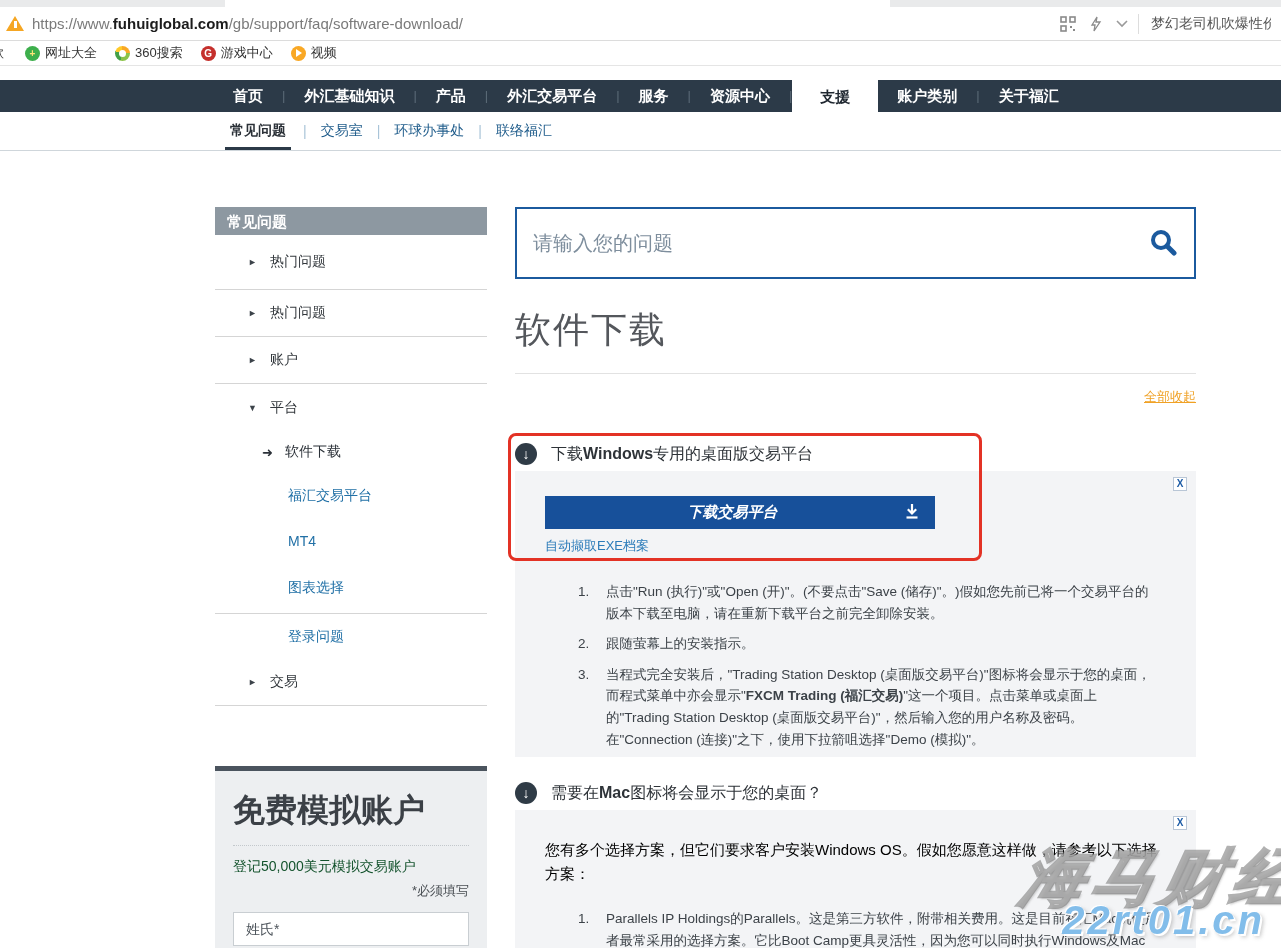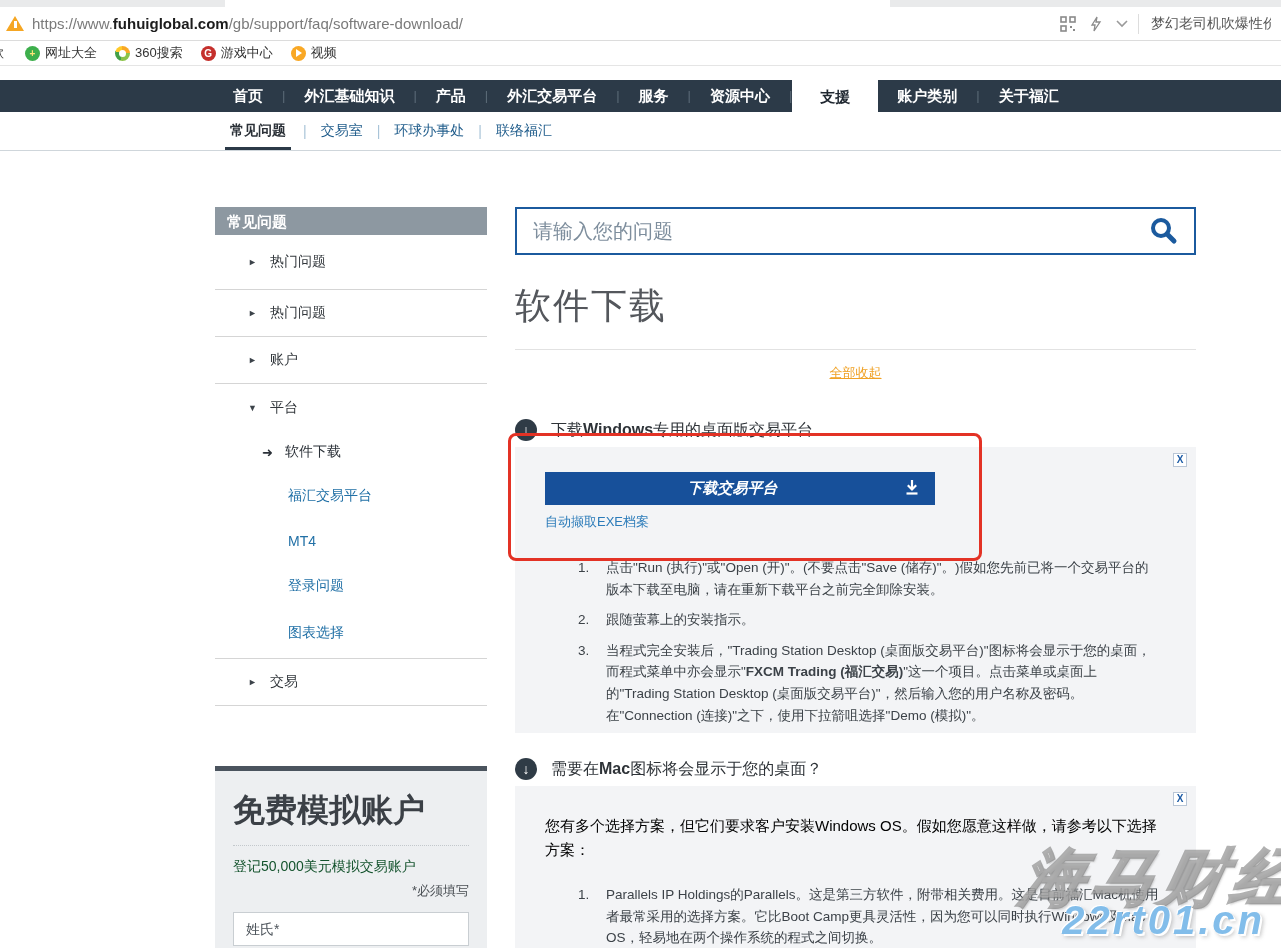--- a/index.html
+++ b/index.html
@@ -78,30 +78,30 @@
   .demo-title { font-size:32px; font-weight:bold; color:#3b4046; padding-bottom:12px;
     border-bottom:1px dotted #c3c8cc; }
   .demo-sub { font-size:14px; color:#14532d; margin-top:12px; }
   .demo-req { font-size:13px; color:#4a4f54; text-align:right; margin-top:6px; }
   .demo input { width:100%; height:34px; border:1px solid #c9ced2; background:#fff;
     margin-top:12px; padding:0 12px; font-size:14px; font-family:inherit; }
   .demo input::placeholder { color:#4d545b; opacity:1; }
 
   
   .main { width:681px; position:relative; }
-  .searchbox { height:48px; border:2px solid #1b5a9e; display:flex; align-items:center;
+  .searchbox { height:72px; border:2px solid #1b5a9e; display:flex; align-items:center;
     padding:16px 16px; margin-bottom:27px; background:#fff; }
   .searchbox input { flex:1; border:none; outline:none; font-size:20px; color:#374553;
     font-family:inherit; background:transparent; }
   .searchbox input::placeholder { color:#7e8e9d; opacity:1; }
   .search-btn { flex:none; cursor:pointer; width:30px; height:30px; }
 
   .page-title { font-size:36px; color:#54575c; font-weight:500; letter-spacing:2px; }
   .title-hr { border:none; border-top:1px solid #e2e2e2; margin-top:18px; }
-  .collapse-row { text-align:center; margin-top:13px; }
+  .collapse-row { text-align:right; margin-top:13px; }
   .collapse-link { font-size:13px; color:#f0a125; text-decoration:underline; cursor:pointer; }
 
   .faq-header { display:flex; align-items:center; margin-top:37px; cursor:pointer; }
   .faq-header.second { margin-top:25px; }
   .faq-circ { width:22px; height:22px; border-radius:50%; background:#2f3b46; color:#fff;
     font-size:14px; font-weight:bold; display:flex; align-items:center; justify-content:center;
     margin-right:14px; flex:none; }
   .faq-title { font-size:16px; color:#2e3338; }
   .faq-title .tb { font-weight:bold; }
 
@@ -255,25 +255,25 @@
       <div class="sb-active-child">
         <span class="sb-arrow">➜</span>
         <span>软件下载</span>
       </div>
       <div class="sb-child">
           <span>福汇交易平台</span>
         </div>
       <div class="sb-child">
           <span>MT4</span>
         </div>
+      <div class="sb-child lastchild">
+          <span>图表选择</span>
+        </div>
       <div class="sb-child">
           <span>登录问题</span>
-        </div>
-      <div class="sb-child lastchild">
-          <span>图表选择</span>
         </div>
       <div class="sb-row">
         <span class="sb-tri">►</span>
         <span>交易</span>
       </div>
 
       <div class="demo">
         <div class="demo-title">免费模拟账户</div>
         <div class="demo-sub">登记50,000美元模拟交易账户</div>
         <div class="demo-req">*必须填写</div>

